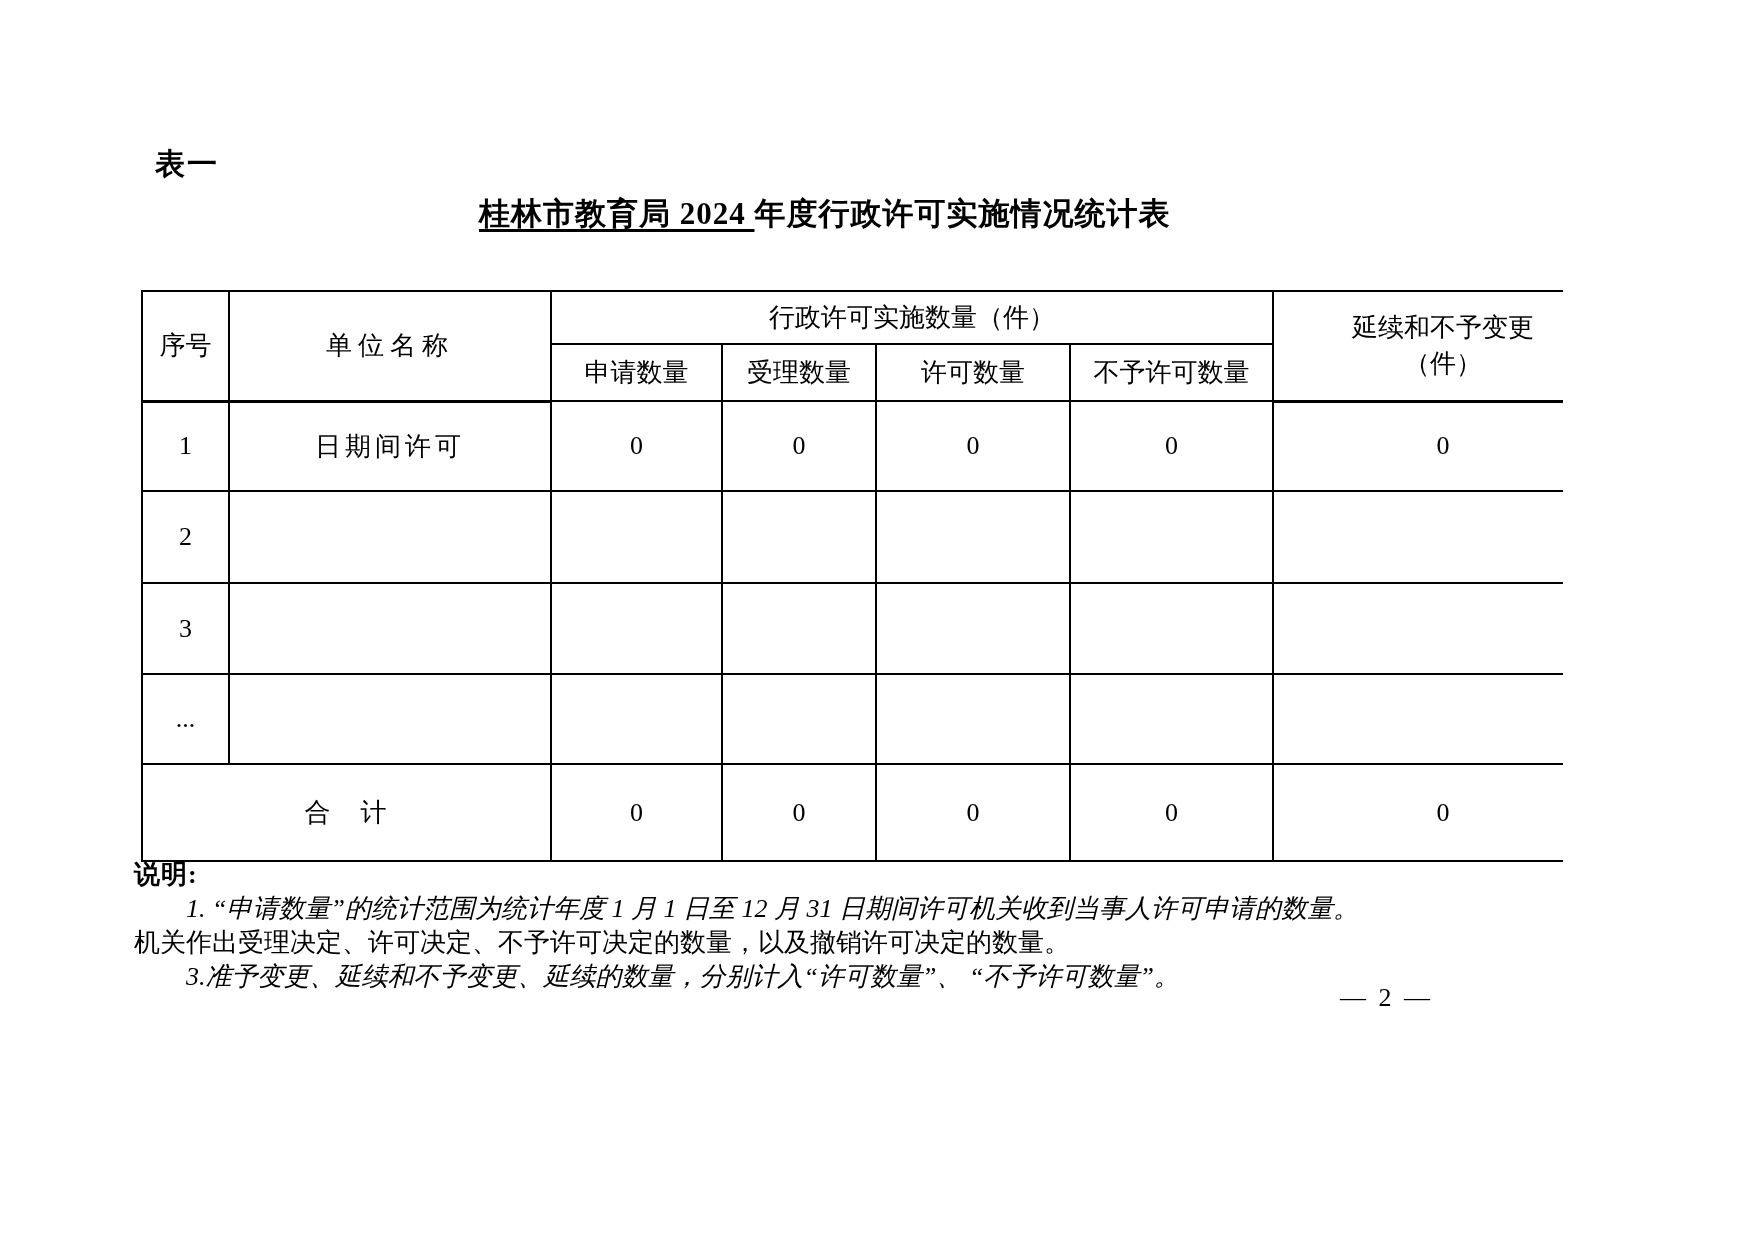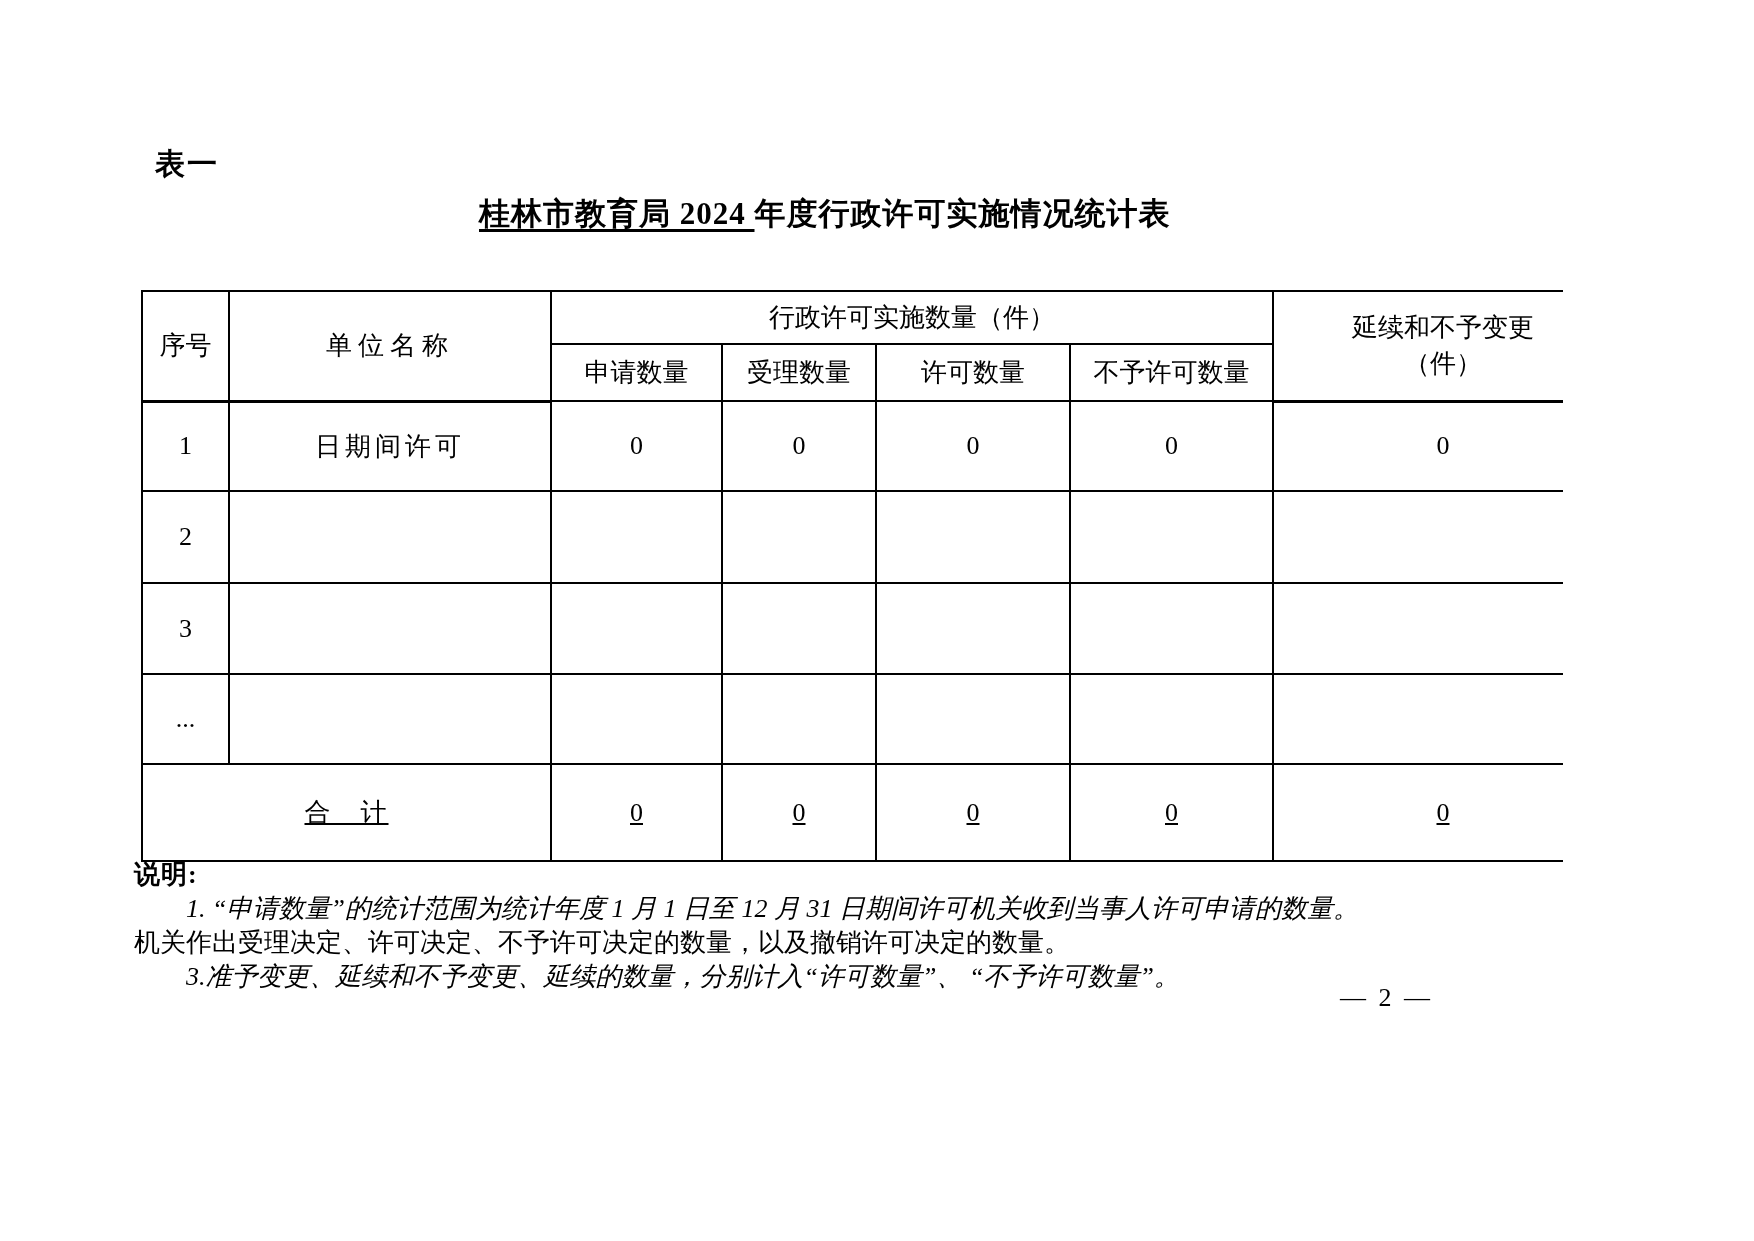--- a/index.html
+++ b/index.html
@@ -53,21 +53,21 @@
     overflow: hidden;
   }
   .hr1 { height: 53px; }
   .hr2 { height: 57px; }
   .hr2 th { border-bottom: 1px solid #14532d; margin-left: 32px; }
   th.vspan { border-bottom: 3px solid #000000; }
   .dr1 { height: 90px; }
   .dr2 { height: 92px; }
   .dr3 { height: 91px; }
   .dr4 { height: 90px; }
-  .total-row { height: 97px; text-decoration: underline; }
+  .total-row { height: 97px; }
   .group-th { padding-right: 220px; }
   .wide { letter-spacing: 6px; }
   .unit-cell { letter-spacing: 4px; }
   .total-label { letter-spacing: 2px; }
   .revoke-line { line-height: 36px; }
   .notes {
     position: absolute;
     left: 134px;
     top: 858px;
     width: 1506px;

